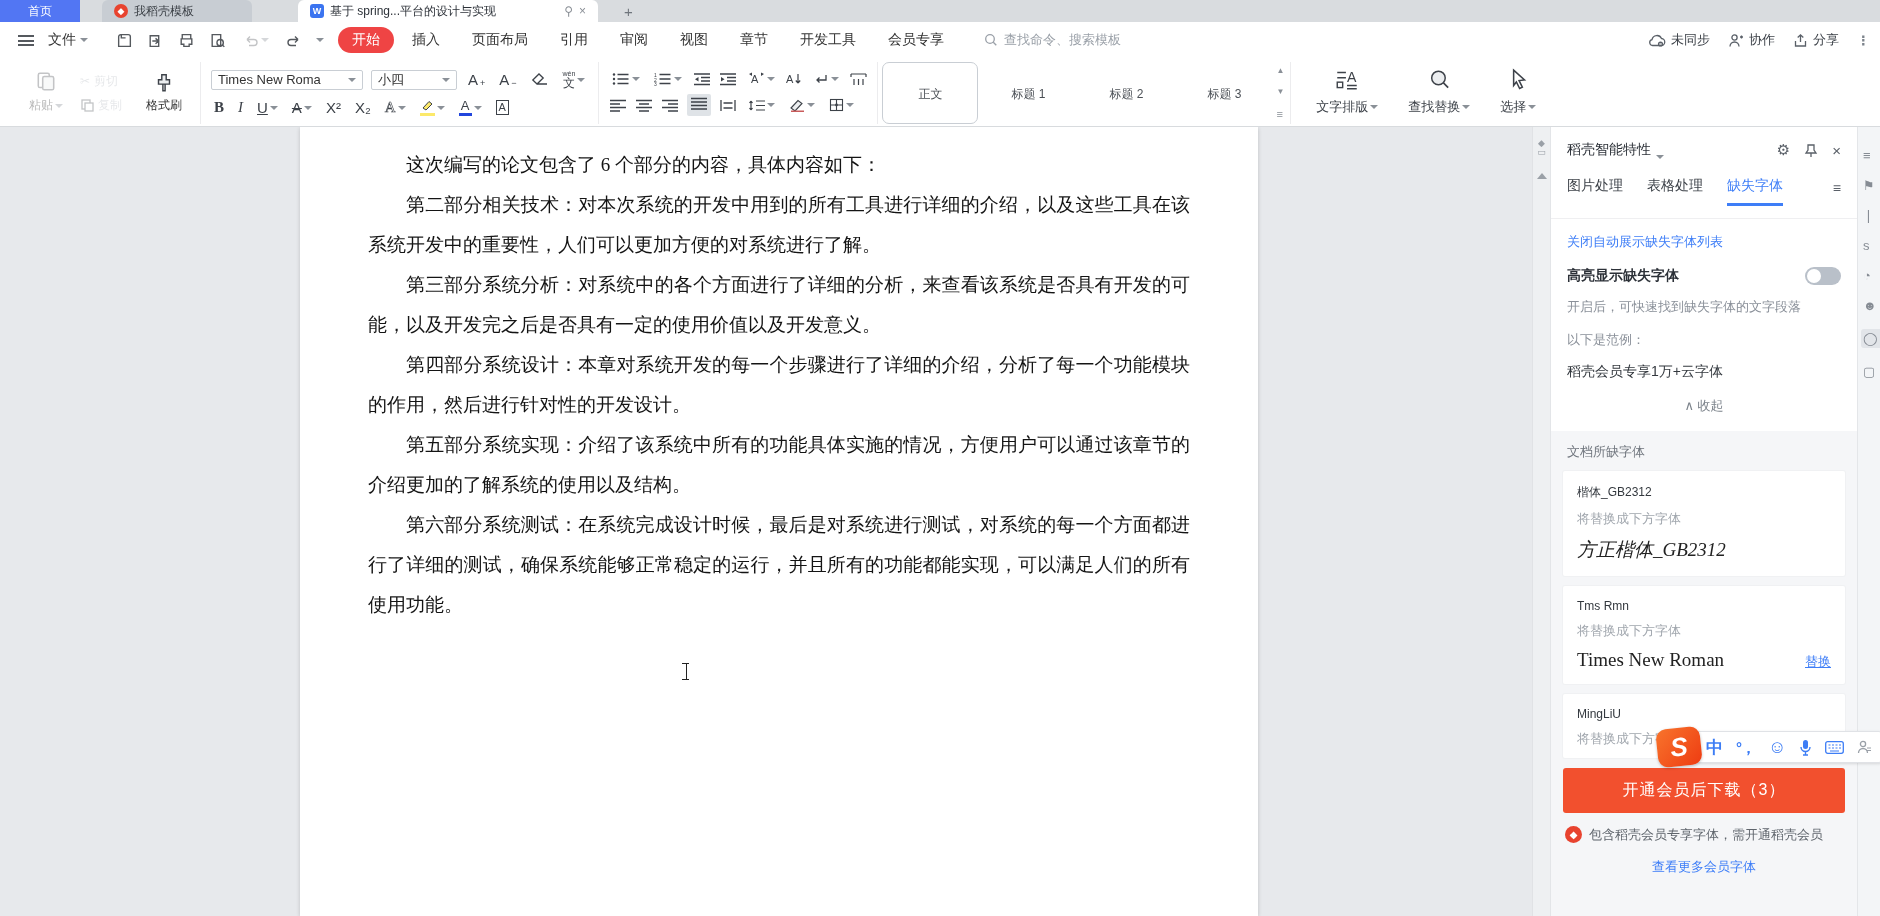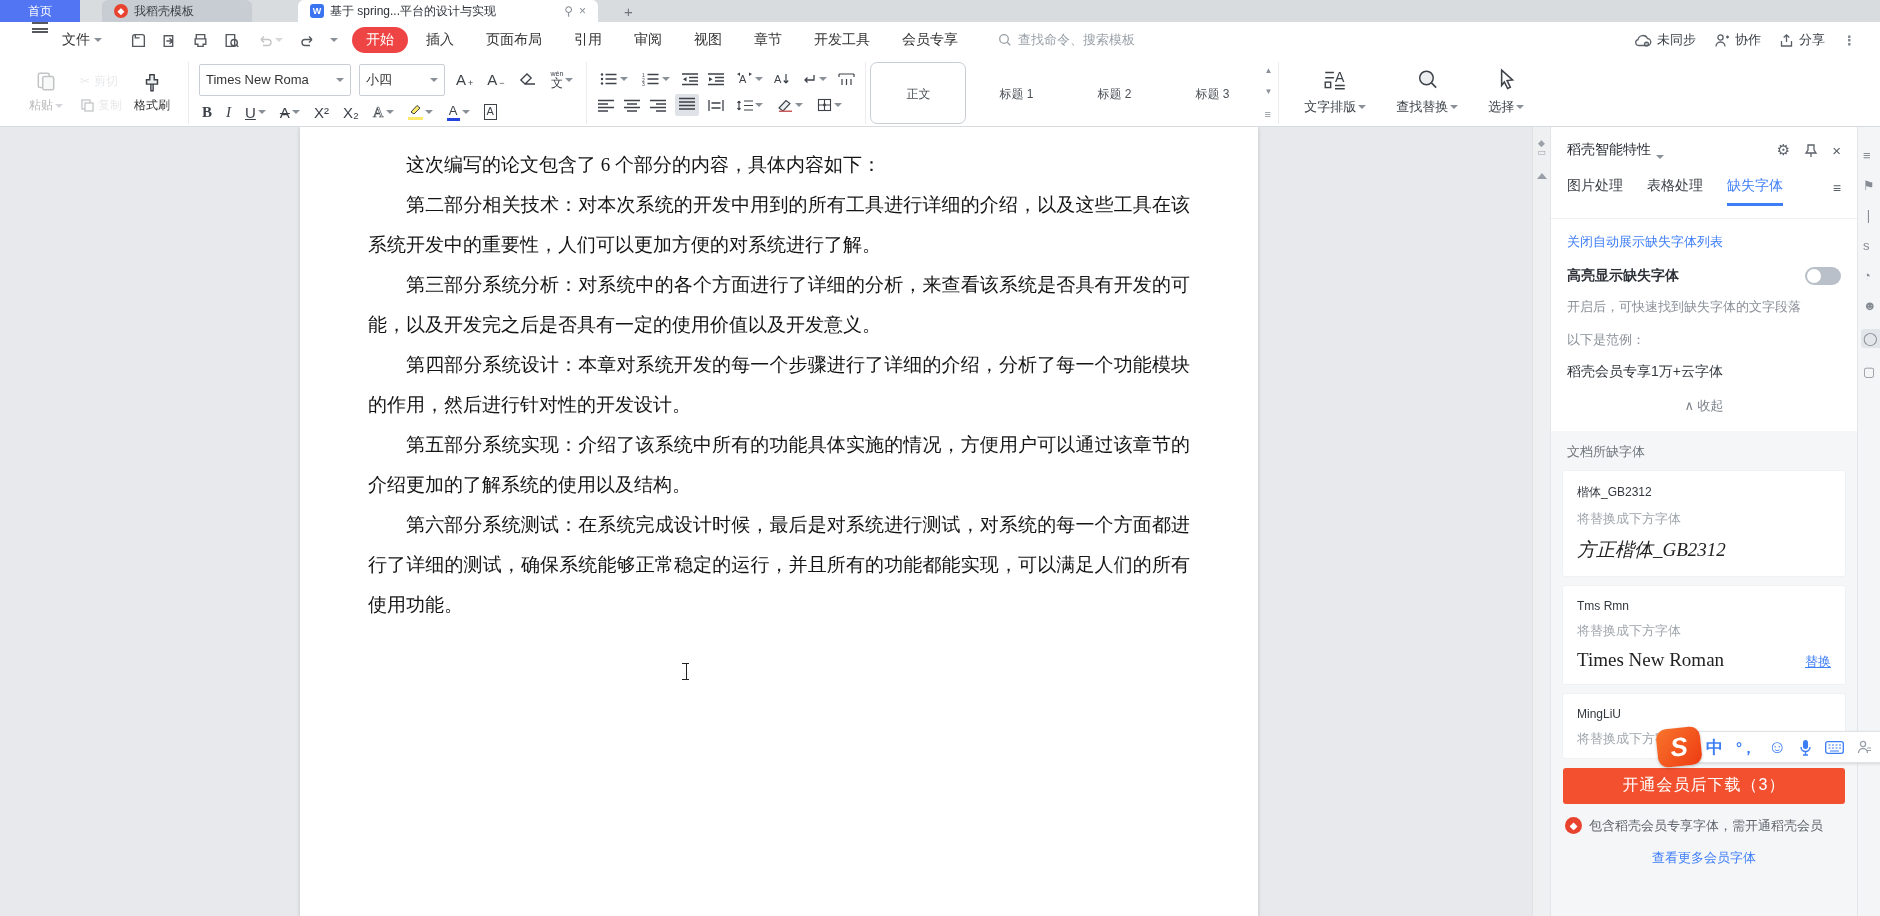--- a/index.html
+++ b/index.html
@@ -14,21 +14,21 @@
   .tab-docer { margin-left:22px; width:150px; background:#c8cdd3; color:#3a3f45; border-radius:6px 6px 0 0; }
   .tab-doc { margin-left:46px; width:300px; background:#fff; color:#2c3138; border-radius:6px 6px 0 0; }
   .tab-doc .title { flex:1; white-space:nowrap; overflow:hidden; text-overflow:ellipsis; }
   .mini-logo { width:14px; height:14px; border-radius:3px; display:inline-flex; align-items:center; justify-content:center; font-size:9px; font-weight:bold; color:#fff; flex:0 0 auto; }
   .logo-w { background:#3b74f0; }
   .logo-docer { background:#e8432f; border-radius:50%; }
   .tab-ctl { color:#8b9097; font-size:12px; flex:0 0 auto; }
   .newtab { margin-left:18px; align-self:center; color:#6f757c; font-size:15px; padding:0 8px; }
 
   
-  .menubar { height:36px; background:#fff; display:flex; padding:0 24px; }
+  .menubar { height:36px; background:#fff; display:flex; align-items:center; padding:0 10px; }
   .hamb { width:16px; height:11px; border-top:2px solid #55595e; border-bottom:2px solid #55595e; position:relative; margin:0 8px; }
   .hamb::after { content:""; position:absolute; left:0; right:0; top:3.5px; border-top:2px solid #55595e; }
   .mb-file { font-size:14px; display:flex; align-items:center; gap:4px; padding:0 6px; }
   .caret { width:0; height:0; border-left:4px solid transparent; border-right:4px solid transparent; border-top:4px solid #8a9097; display:inline-block; }
   .qicons { display:flex; align-items:center; gap:14px; margin:0 14px 0 22px; }
   .qicons svg { display:block; }
   .dis { opacity:.35; }
   .menu-items { display:flex; align-items:center; gap:4px; }
   .mb-item { font-size:14px; padding:4px 14px; border-radius:14px; white-space:nowrap; }
   .mb-item.active { background:#ef4444; color:#fff; }
@@ -38,21 +38,21 @@
   .vdots { color:#7c838b; font-weight:bold; letter-spacing:0; }
 
   
   .ribbon { height:69px; background:#fff; border-bottom:1px solid #d8dbde; display:flex; align-items:stretch; padding:4px 8px 2px 8px; }
   .rgroup { display:flex; align-items:center; padding:0 10px; border-right:1px solid #ececee; }
   .bigbtn { display:flex; flex-direction:column; align-items:center; justify-content:center; gap:3px; padding:2px 8px; font-size:12px; }
   .smallops { display:flex; flex-direction:column; gap:7px; margin-left:6px; font-size:12px; color:#b9bec4; }
   .smallops .op { display:flex; align-items:center; gap:4px; }
   .col2 { display:flex; flex-direction:column; justify-content:center; gap:6px; }
   .row { display:flex; align-items:center; gap:8px; }
-  .selbox { border:1px solid #c9ced4; border-radius:2px; height:32px; display:flex; align-items:center; justify-content:space-between; padding:8px 6px; font-size:13px; background:#fff; }
+  .selbox { border:1px solid #c9ced4; border-radius:2px; height:20px; display:flex; align-items:center; justify-content:space-between; padding:8px 6px; font-size:13px; background:#fff; }
   .fx { font-size:15px; color:#3d4249; padding:0 3px; display:flex; align-items:flex-end; gap:2px; }
   .justify-on { background:#dfe3e7; border-radius:2px; }
   .icbtn { padding:2px 3px; display:flex; align-items:center; gap:2px; }
   .styles { display:flex; align-items:stretch; gap:2px; padding:0 4px; }
   .stylecard { width:96px; display:flex; flex-direction:column; align-items:center; justify-content:center; gap:2px; border:1px solid transparent; border-radius:7px; padding:20px 4px; }
   .stylecard.sel { border-color:#c9ced4; }
   .sprev { font-family:"Liberation Serif","DejaVu Serif",serif; white-space:nowrap; overflow:hidden; max-width:92px; }
   .slabel { font-size:12px; color:#4a4f55; }
   .stylescroll { display:flex; flex-direction:column; justify-content:space-between; padding:4px 2px; color:#8a9097; font-size:8px; }
   .bigtool { display:flex; flex-direction:column; align-items:center; gap:4px; font-size:13px; padding:0 12px; color:#3d4249; }
@@ -91,21 +91,21 @@
   .sb-ex-label { color:#8a9099; font-size:13px; margin-top:14px; }
   .sb-ex-text { color:#33383e; font-size:14px; margin-top:14px; }
   .sb-collapse { margin-top:16px; text-align:center; color:#7c838b; font-size:13px; }
   .sb-band { margin-top:16px; background:#f5f6f8; flex:1; padding-top:12px; position:relative; }
   .band-head { font-size:13px; color:#70767e; padding:0 16px; }
   .fontcard { background:#fff; border-radius:2px; margin:10px 12px 0 12px; padding:13px 14px; box-shadow:0 0 0 1px #f0f1f3; }
   .f-name { font-size:12px; color:#33383e; }
   .f-note { font-size:13px; color:#a0a6ad; margin-top:9px; }
   .f-rep { font-size:19px; color:#222; margin-top:9px; font-family:"Liberation Serif","DejaVu Serif",serif; display:flex; align-items:baseline; }
   .f-action { margin-left:auto; font-size:13px; color:#3e7ef7; text-decoration:underline; font-family:"Liberation Sans",sans-serif; }
-  .cta { margin:10px 12px 0 12px; height:36px; border-radius:3px; background:#f2502e; color:#fff; font-size:16px; display:flex; align-items:center; justify-content:center; letter-spacing:1px; }
+  .cta { margin:10px 12px 0 12px; height:45px; border-radius:3px; background:#f2502e; color:#fff; font-size:16px; display:flex; align-items:center; justify-content:center; letter-spacing:1px; }
   .vip-note { display:flex; align-items:center; gap:7px; margin:13px 12px 0 14px; font-size:13px; color:#5f656c; white-space:nowrap; }
   .badge { width:17px; height:17px; border-radius:50%; background:#e8432f; color:#fff; font-size:10px; display:flex; align-items:center; justify-content:center; flex:0 0 auto; }
   .more-link { margin-top:14px; text-align:center; color:#3e7ef7; font-size:13px; }
 
   
   .rightstrip { width:23px; background:#f3f5f7; border-left:1px solid #e4e6e9; display:flex; flex-direction:column; align-items:flex-start; padding:22px 0 0 5px; gap:17px; color:#868c94; font-size:13px; overflow:hidden; }
   .rs-ic { width:22px; text-align:left; line-height:1; }
   .rs-sel { background:#e2e5e9; border-radius:3px 0 0 3px; padding:3px 0 3px 2px; margin-left:-2px; }
 
   
@@ -236,21 +236,21 @@
             <span>剪切</span>
           </span>
         <span class="op dis">
             <svg width="14" height="14" viewBox="0 0 14 14">
               <rect x="2" y="2" width="8" height="9" fill="none" stroke="#55595e" stroke-width="1.3"></rect>
               <rect x="5" y="5" width="8" height="8" fill="#fff" stroke="#55595e" stroke-width="1.3"></rect>
             </svg>
             <span>复制</span>
           </span>
       </div>
-      <div class="bigbtn" style="margin-left:4px;">
+      <div class="bigbtn" style="margin-left:16px;">
         <svg width="22" height="22" viewBox="0 0 20 20">
             <path d="M8 2.5h4v4.5h3v4H5v-4h3z" fill="#eceef0" stroke="#3d4249" stroke-width="1.3"></path>
             <path d="M9 11v6h2v-6" fill="none" stroke="#3d4249" stroke-width="1.3"></path>
           </svg>
         <span>格式刷</span>
       </div>
     </div>
 
     <div class="rgroup">
       <div class="col2">

